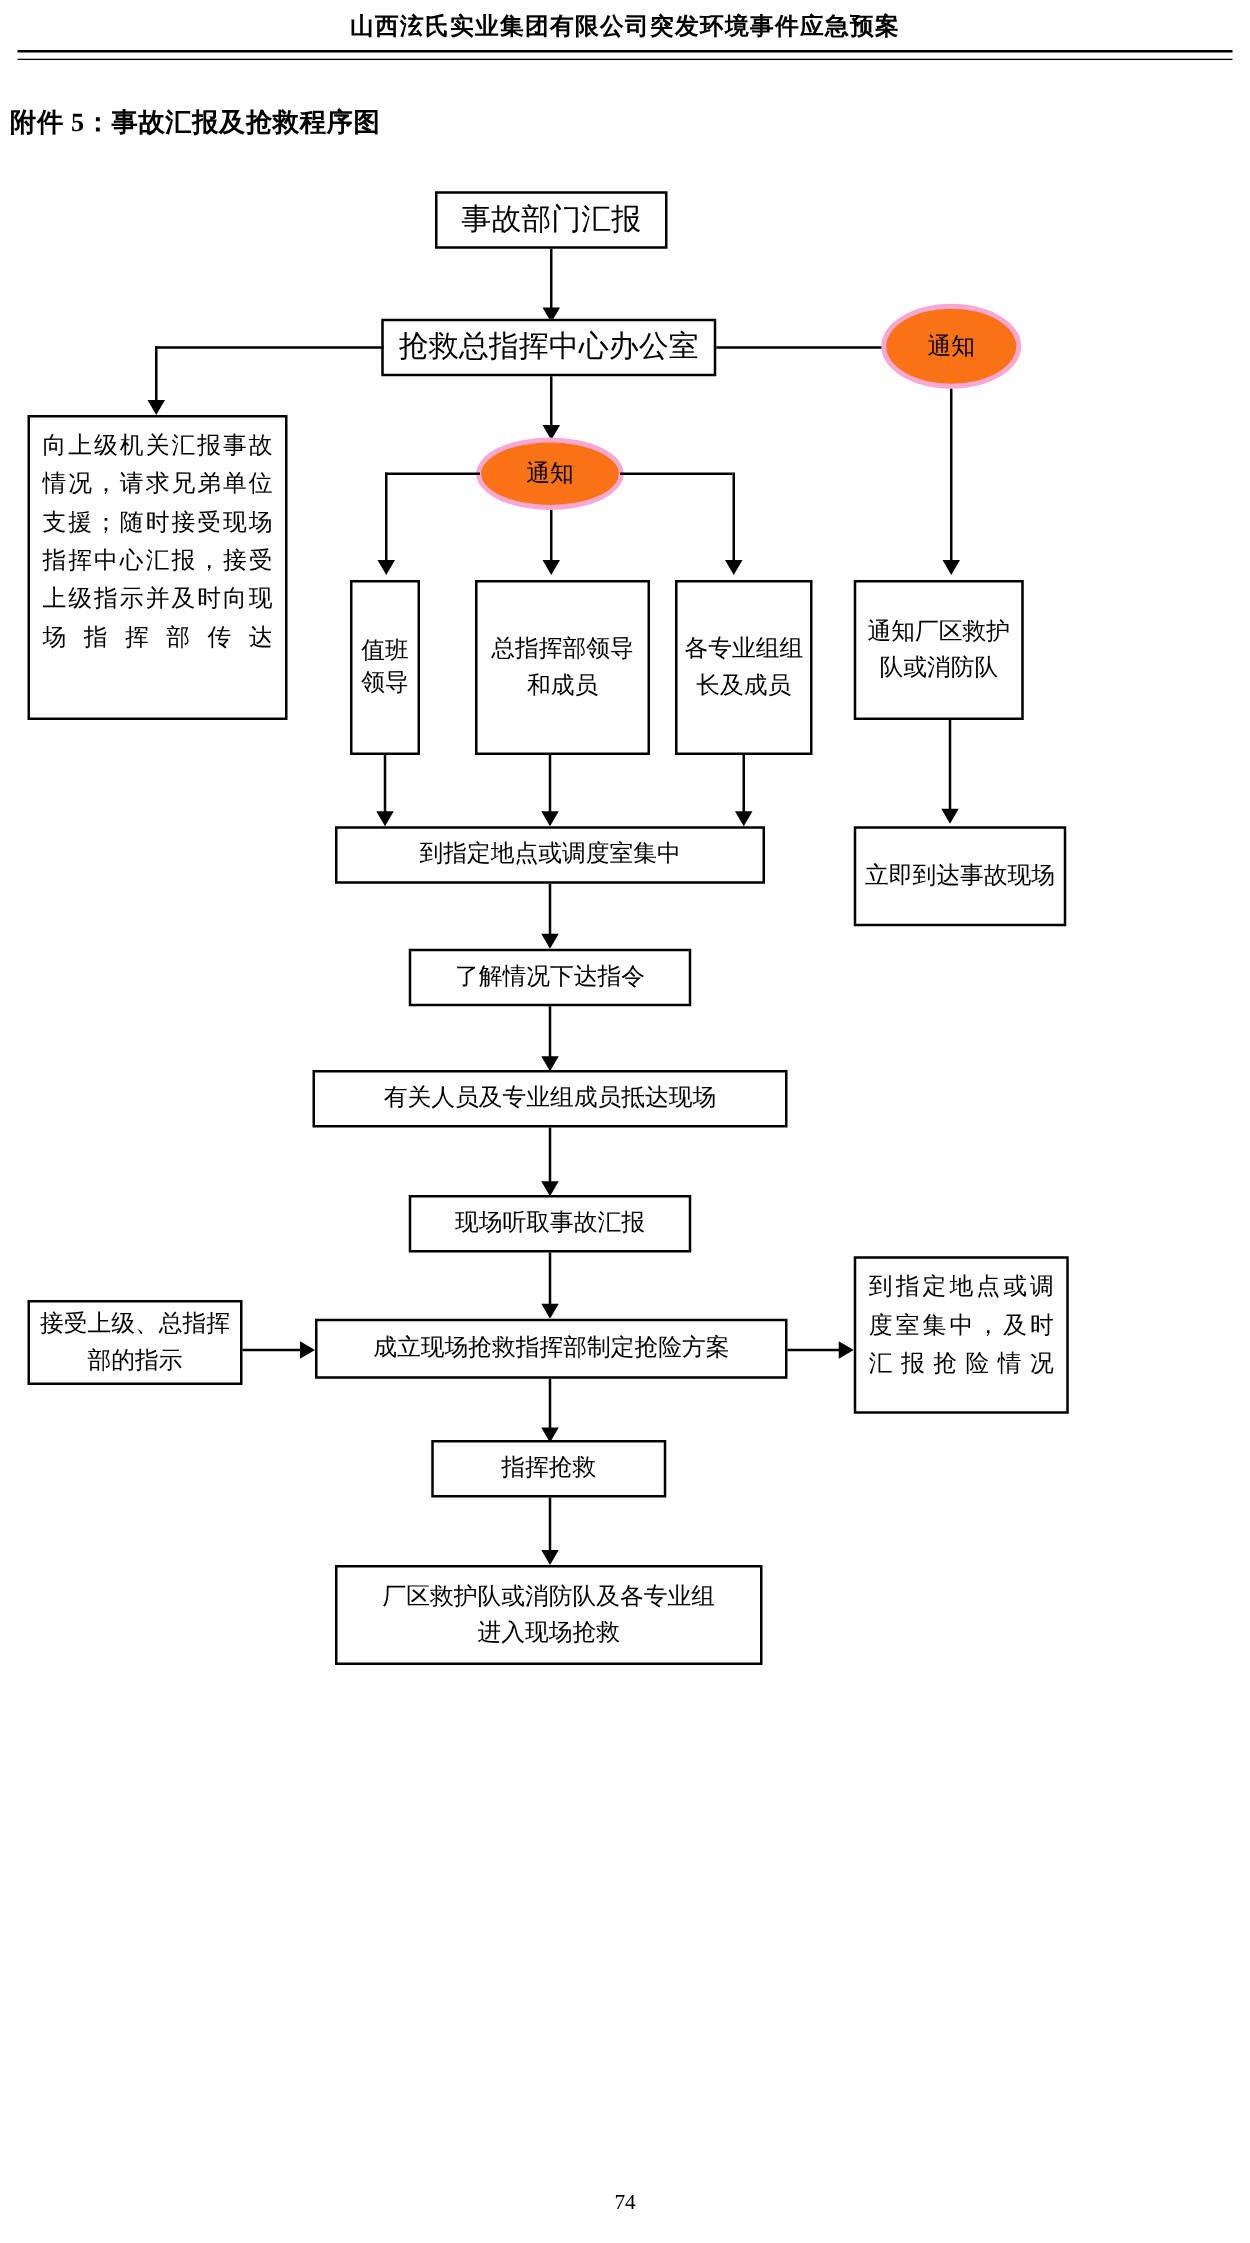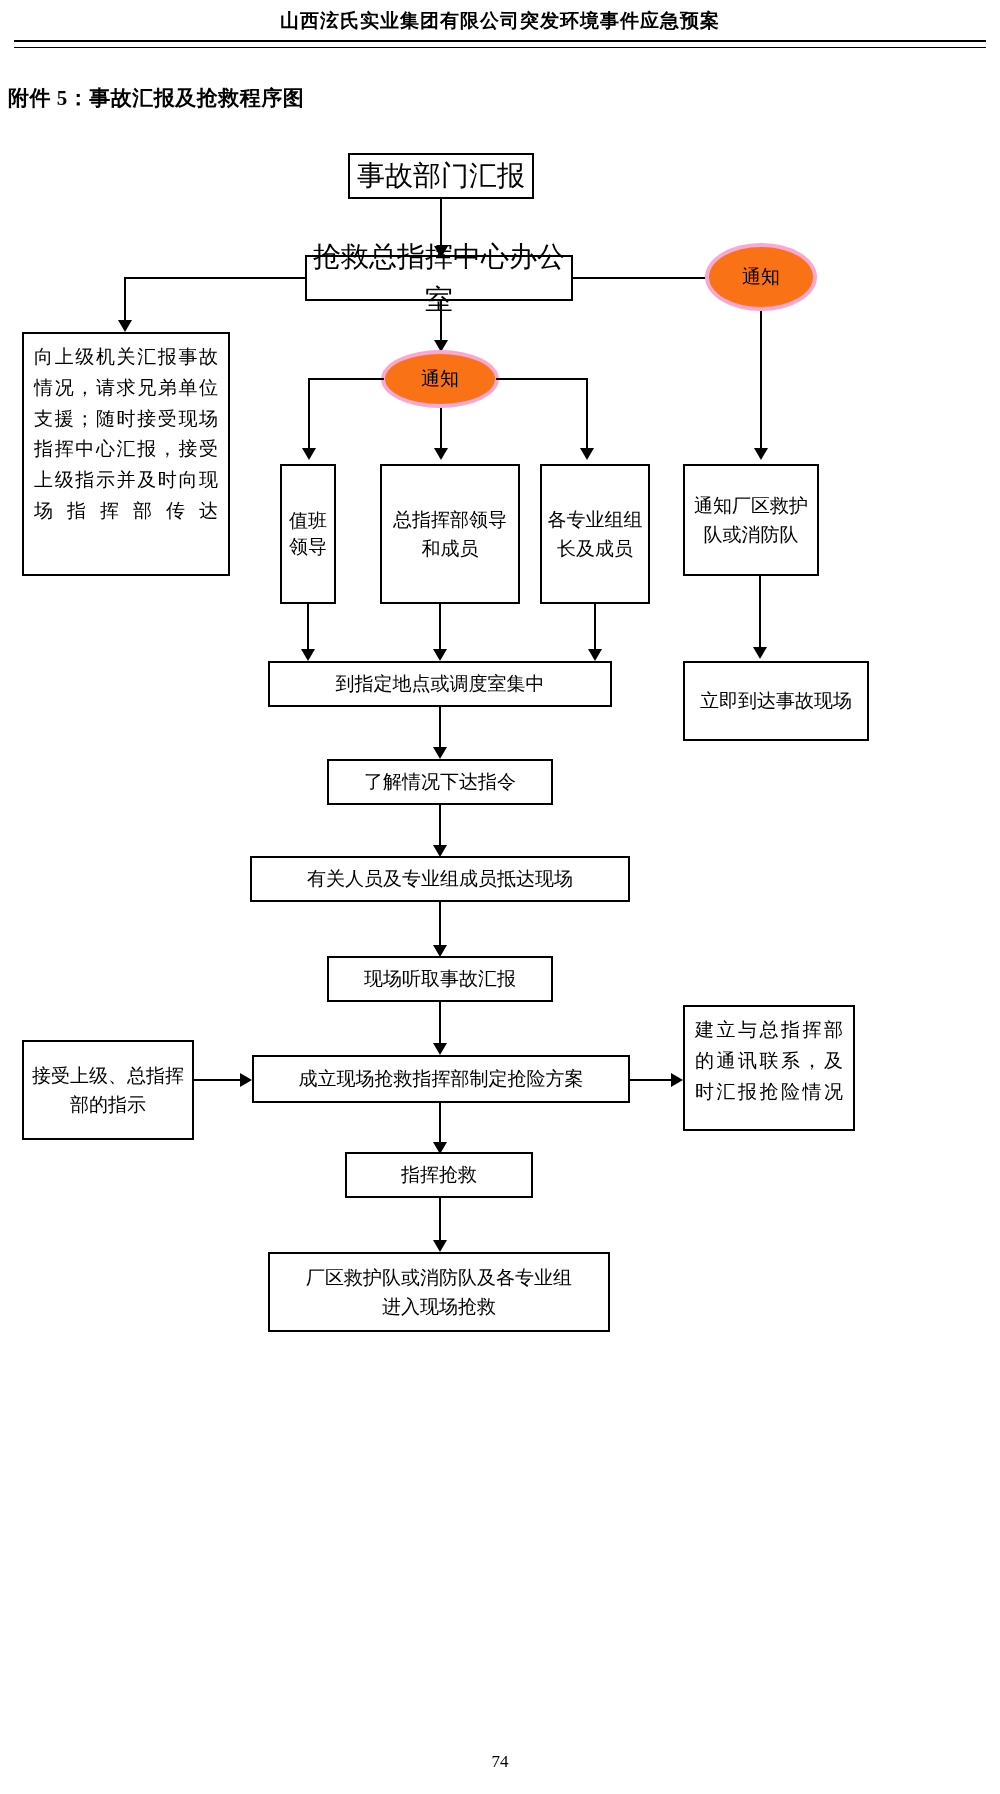--- a/index.html
+++ b/index.html
@@ -27,21 +27,21 @@
 
   
   .node{
     position:absolute;border:2px solid #000;background:#fff;
     display:flex;align-items:center;justify-content:center;
     text-align:center;box-sizing:border-box;
     font-family:"Liberation Sans","DejaVu Sans",sans-serif;
     font-size:19px;line-height:1.55;letter-spacing:0px;color:#000;
     padding:2px 4px;
   }
-  .node.big{font-size:28px;}
+  .node.big{font-size:24px;}
   .node.just{
     display:block;text-align:justify;text-align-last:justify;
     padding:8px 10px;line-height:1.62;
   }
   .node.vert{
     writing-mode:horizontal-tb;font-size:19px;line-height:1.35;
   }
   .ellipse{
     position:absolute;border:4px solid #f9a8d4;border-radius:50%;
     background:#f97316;display:flex;align-items:center;justify-content:center;
@@ -122,50 +122,50 @@
   <div class="ln v" style="left:439px;top:604px;height:50px;"></div>
   <div class="arw down" style="left:433px;top:649px;"></div>
   <div class="ln v" style="left:594px;top:604px;height:50px;"></div>
   <div class="arw down" style="left:588px;top:649px;"></div>
 
   <div class="ln v" style="left:759px;top:576px;height:76px;"></div>
   <div class="arw down" style="left:753px;top:647px;"></div>
 
   <div class="node" style="left:268px;top:661px;width:344px;height:46px;">到指定地点或调度室集中</div>
 
-  <div class="node" style="left:683px;top:661px;width:186px;height:80px;">立即到达事故现场</div>
+  <div class="node" style="left:683px;top:661px;width:170px;height:80px;">立即到达事故现场</div>
 
   <div class="ln v" style="left:439px;top:707px;height:45px;"></div>
   <div class="arw down" style="left:433px;top:747px;"></div>
 
   <div class="node" style="left:327px;top:759px;width:226px;height:46px;">了解情况下达指令</div>
 
   <div class="ln v" style="left:439px;top:805px;height:47px;"></div>
   <div class="arw down" style="left:433px;top:845px;"></div>
 
   <div class="node" style="left:250px;top:856px;width:380px;height:46px;">有关人员及专业组成员抵达现场</div>
 
   <div class="ln v" style="left:439px;top:902px;height:50px;"></div>
   <div class="arw down" style="left:433px;top:945px;"></div>
 
   <div class="node" style="left:327px;top:956px;width:226px;height:46px;">现场听取事故汇报</div>
 
   <div class="ln v" style="left:439px;top:1002px;height:48px;"></div>
   <div class="arw down" style="left:433px;top:1043px;"></div>
 
-  <div class="node" style="left:22px;top:1040px;width:172px;height:100px;">接受上级、总指挥部的指示</div>
+  <div class="node" style="left:22px;top:1040px;width:172px;height:68px;">接受上级、总指挥部的指示</div>
   <div class="ln h" style="left:194px;top:1079px;width:52px;"></div>
   <div class="arw right" style="left:240px;top:1073px;"></div>
 
   <div class="node" style="left:252px;top:1055px;width:378px;height:48px;">成立现场抢救指挥部制定抢险方案</div>
 
   <div class="ln h" style="left:630px;top:1079px;width:48px;"></div>
   <div class="arw right" style="left:671px;top:1073px;"></div>
 
-  <div class="node just" style="left:683px;top:1005px;width:172px;height:126px;font-size:19px;">建立与总指挥部的通讯联系，及时汇报抢险情况</div>
+  <div class="node just" style="left:683px;top:1005px;width:172px;height:126px;font-size:19px;">到指定地点或调度室集中，及时汇报抢险情况</div>
 
   <div class="ln v" style="left:439px;top:1103px;height:46px;"></div>
   <div class="arw down" style="left:433px;top:1142px;"></div>
 
   <div class="node" style="left:345px;top:1152px;width:188px;height:46px;">指挥抢救</div>
 
   <div class="ln v" style="left:439px;top:1198px;height:48px;"></div>
   <div class="arw down" style="left:433px;top:1240px;"></div>
 
   <div class="node" style="left:268px;top:1252px;width:342px;height:80px;padding:0 28px;">厂区救护队或消防队及各专业组进入现场抢救</div>

